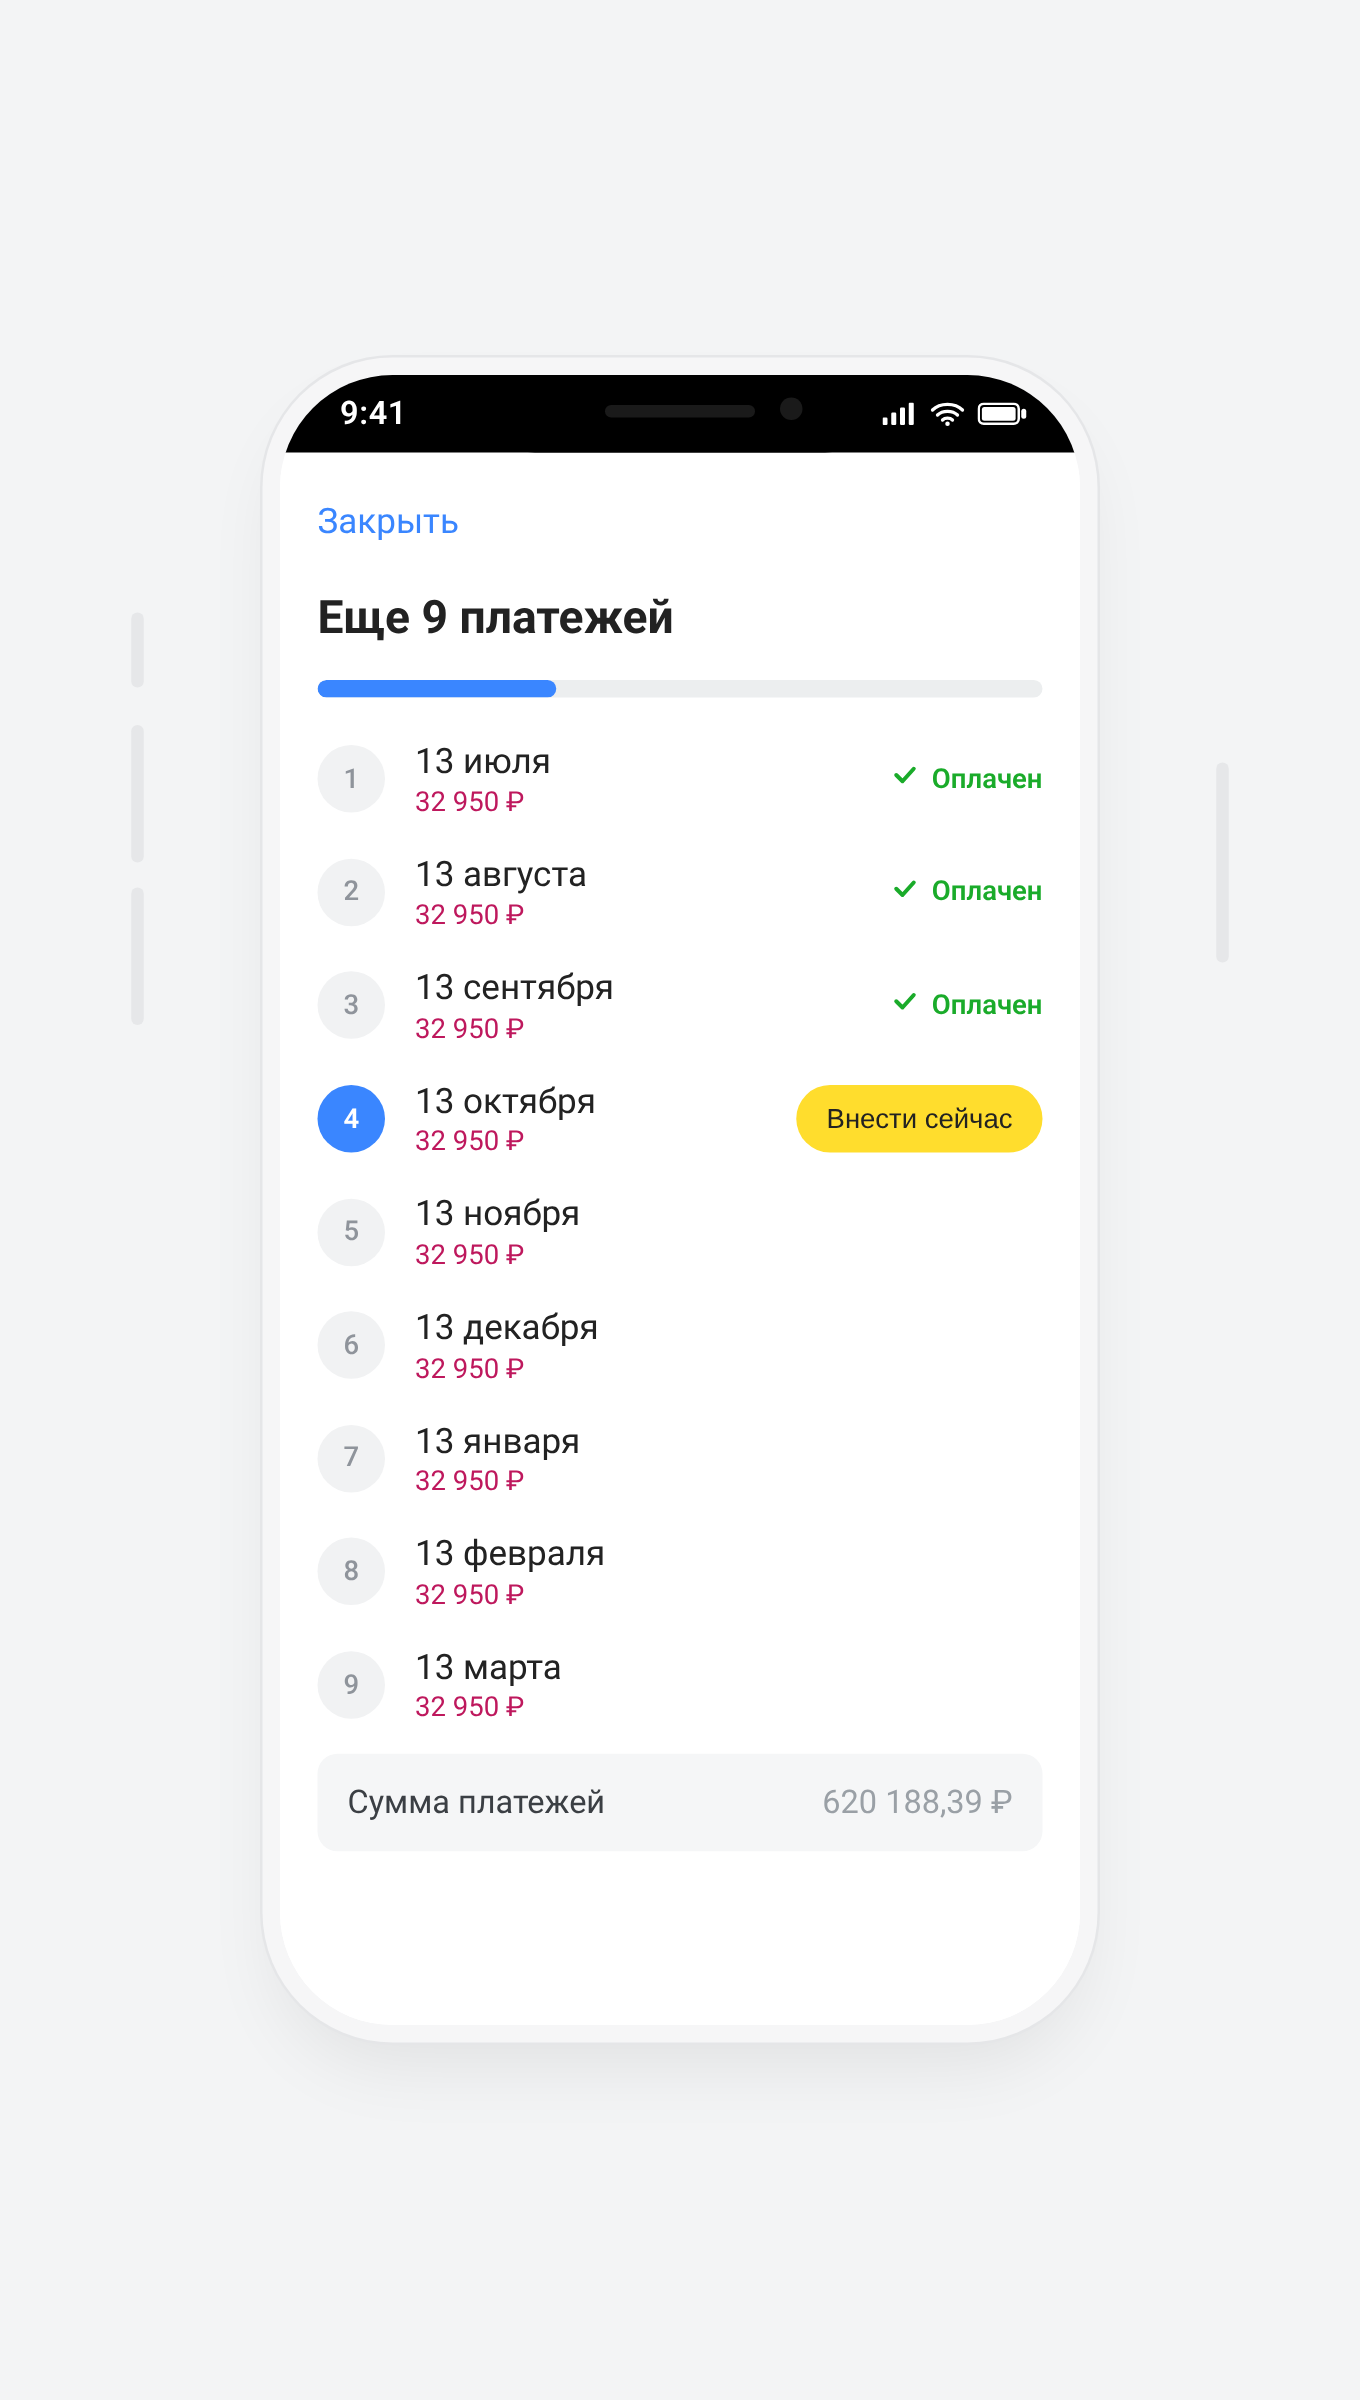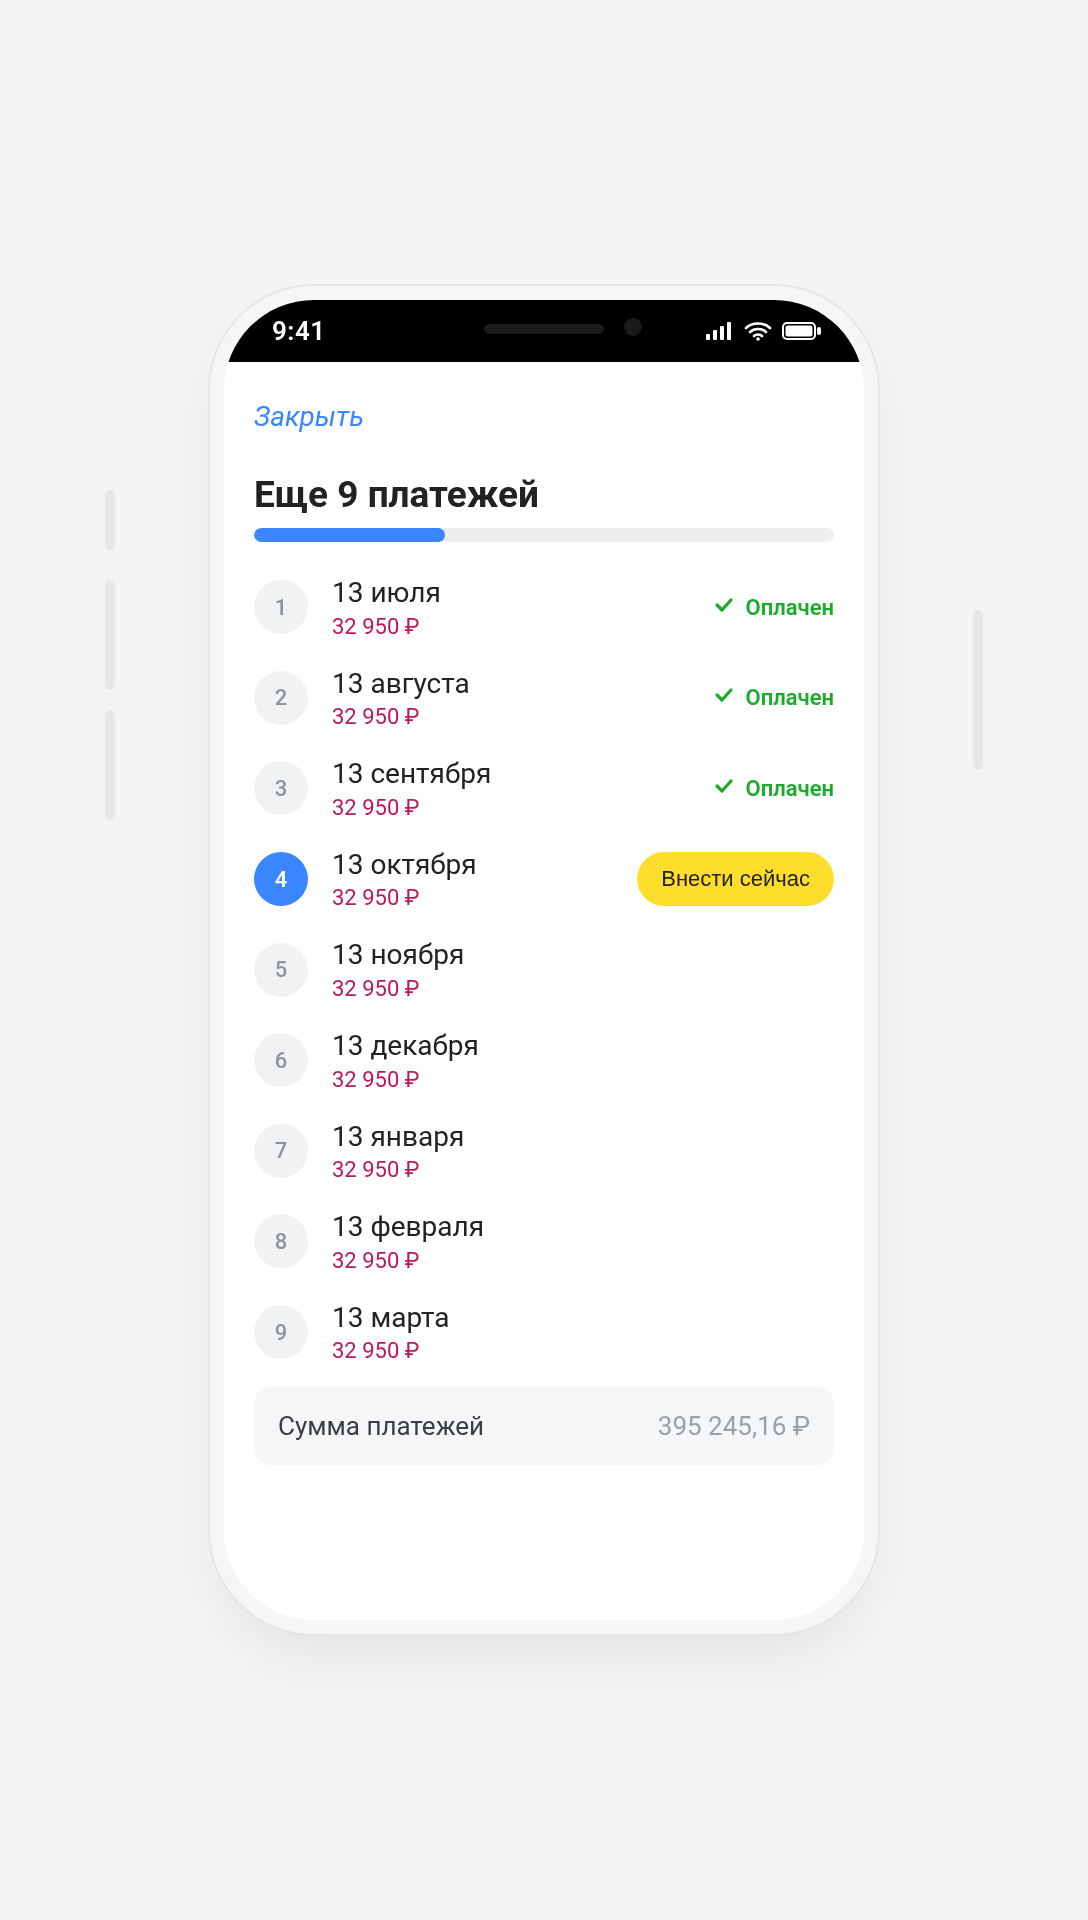--- a/index.html
+++ b/index.html
@@ -67,22 +67,22 @@
     width:120px; height:10px; border-radius:6px; background:#1a1a1a;
   }
   .notch::after{
     content:""; position:absolute; left:calc(50% + 80px); top:18px;
     width:18px; height:18px; border-radius:50%; background:#1a1a1a;
   }
 
   
   .screen { position:absolute; top:74px; bottom:0; left:0; right:0; background:#fff; }
   .nav { padding: 26px 30px 6px; }
-  .close-link { color:#3a86ff; font-size:28px; font-weight:400; cursor:pointer;font-style:italic; }
-  .title { padding: 34px 30px 12px; font-size:37px; font-weight:700; color:#222; }
+  .close-link { color:#3a86ff; font-size:28px; font-weight:400; cursor:pointer; }
+  .title { padding: 34px 30px 28px; font-size:37px; font-weight:700; color:#222; }
 
   .progress-wrap { padding: 0 30px 14px; }
   .progress { height:14px; background:#eceeef; border-radius:10px; overflow:hidden; }
   .progress > .fill { height:100%; background:#3a86ff; border-radius:10px; }
 
   .list { padding: 6px 30px 0; }
   .row {
     display:flex; align-items:center; gap:24px;
     padding: 14px 0;
   }
@@ -249,18 +249,18 @@
             <div class="num">9</div>
             <div class="info">
               <div class="date">13 марта</div>
               <div class="amount">32 950 ₽</div>
             </div>
           </div>
         </div>
 
       <div class="summary">
         <span class="label">Сумма платежей</span>
-        <span class="value">395 245,16 ₽</span>
+        <span class="value">620 188,39 ₽</span>
       </div>
     </div>
 
   </div>
 </div>
 
 </body></html>

